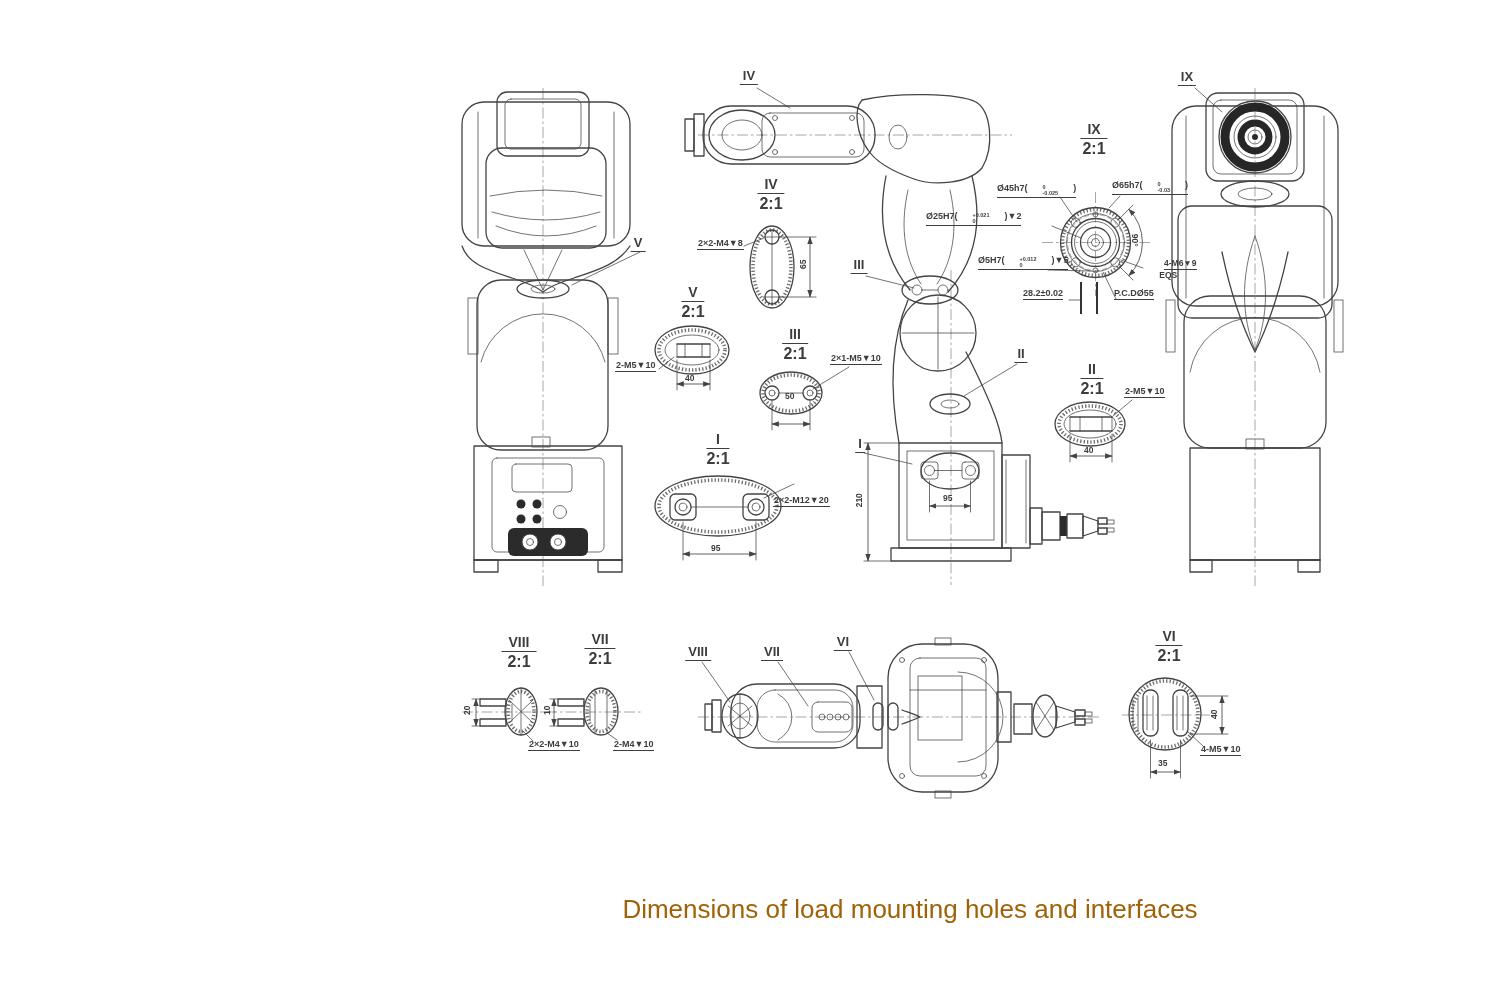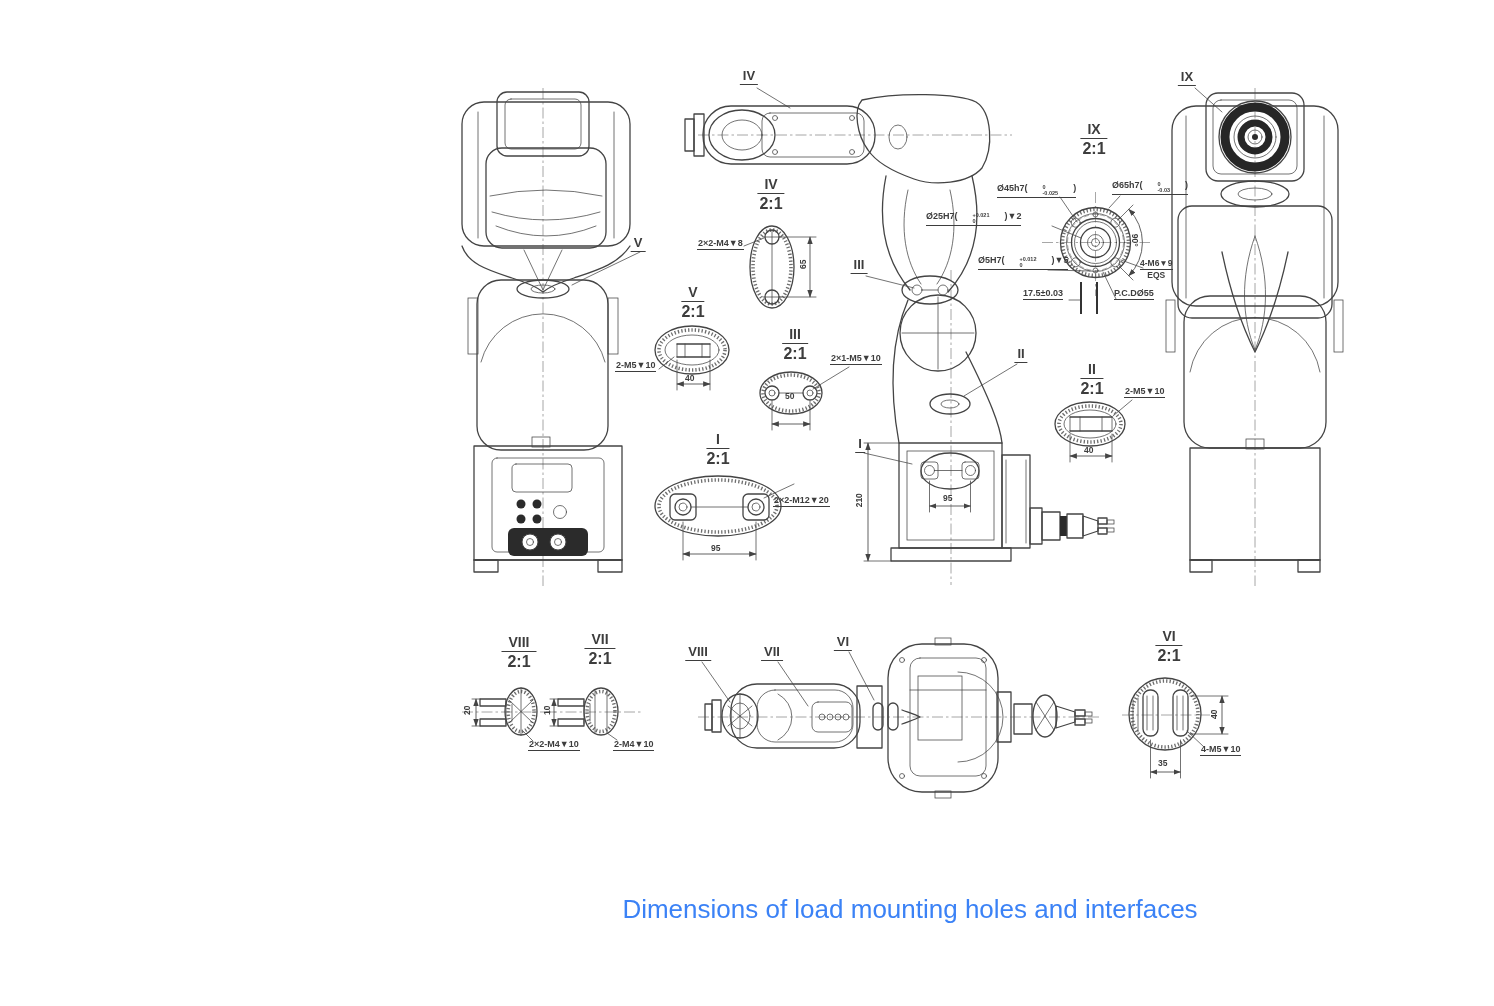--- a/index.html
+++ b/index.html
@@ -22,25 +22,25 @@
   .dhead .sc{font-size:16px;padding-top:1px;}
   .tlabel{position:absolute;font-weight:bold;font-size:9px;line-height:1.2;color:#3d3d3d;
           border-bottom:1.3px solid #3d3d3d;white-space:nowrap;padding:0 1px;}
   .dim{position:absolute;font-weight:bold;font-size:8.5px;line-height:1;color:#3d3d3d;white-space:nowrap;}
   .rotccw{transform:rotate(-90deg);transform-origin:center;}
   .rotcw{transform:rotate(90deg);transform-origin:center;}
   .ixlabel{position:absolute;display:flex;align-items:flex-start;font-weight:bold;font-size:9px;line-height:1;
            color:#3d3d3d;border-bottom:1.2px solid #3d3d3d;white-space:nowrap;padding-bottom:1px;gap:14px;}
   .stk{display:inline-flex;flex-direction:column;font-size:5.5px;line-height:1.1;margin:0 1px;}
   .ixlabel2{position:absolute;font-weight:bold;font-size:8.5px;line-height:1.2;color:#3d3d3d;text-align:center;}
-  .ixlabel2 .ul{border-bottom:1.2px solid #3d3d3d;padding-bottom:1px;}
+  .ixlabel2 .ul{border-bottom:1.2px solid #3d3d3d;padding-bottom:1px;margin-left:24px;}
   .title{position:absolute;left:913px;top:849px;transform:translateX(-50%);font-size:33px;font-weight:bold;
          color:#6e7e7a;letter-spacing:.5px;white-space:nowrap;}
   .subtitle{position:absolute;left:910px;top:894px;transform:translateX(-50%);font-size:26px;font-weight:400;
-            color:#3b82f6;white-space:nowrap;}
+            color:#a16207;white-space:nowrap;}
 </style>
 </head>
 <body>
 
 <div class="canvas">
 
 <svg class="lineart" width="1494" height="1006" viewBox="0 0 1494 1006">
   <defs>
     <marker id="arr" viewBox="0 0 10 10" refX="9" refY="5" markerWidth="9" markerHeight="9" orient="auto-start-reverse">
       <path d="M0,1.5 L10,5 L0,8.5 z" fill="#444"></path>
@@ -446,21 +446,21 @@
       <span>)▼2</span>
 </div>
 <div class="ixlabel" style="left:978px;top:256px">
   <span>Ø5H7(</span>
       <span class="stk">
         <span>+0.012</span>
         <span>0</span>
       </span>
       <span>)▼5</span>
 </div>
-<div class="ixlabel" style="left:1023px;top:289px">17.5±0.03</div>
+<div class="ixlabel" style="left:1023px;top:289px">28.2±0.02</div>
 <div class="ixlabel" style="left:1114px;top:289px">P.C.DØ55</div>
 <div class="ixlabel2" style="left:1140px;top:258px">
   <div class="ul">4-M6▼9</div>
   <div>EQS</div>
 </div>
 <div class="dim rotcw" style="left:1128px;top:236px">90°</div>
 
 <div class="subtitle">Dimensions of load mounting holes and interfaces</div>
 
 </div>

